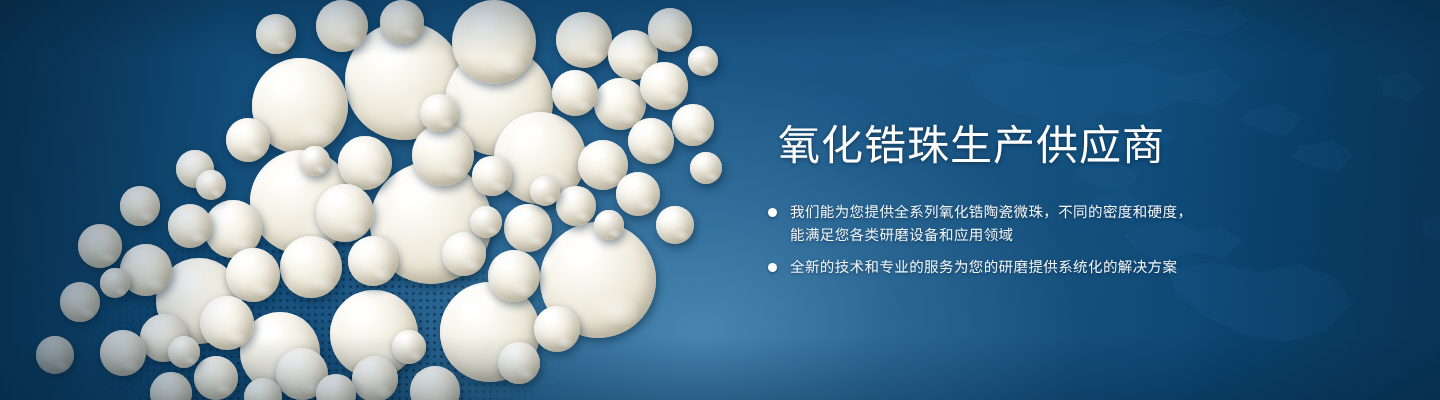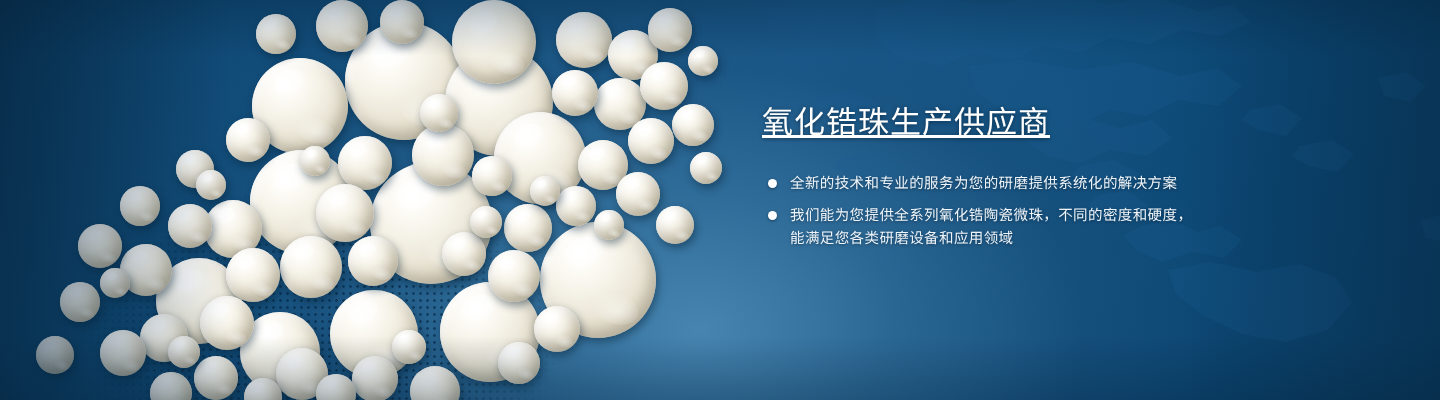--- a/index.html
+++ b/index.html
@@ -131,28 +131,27 @@
   }
 
   
   .content {
     position: absolute;
     left: 762px;
     top: 104px;
     width: 620px;
   }
   .headline {
-    margin: 0;
-    font-size: 31px;
+    margin: 16px;
+    font-size: 42px;
     line-height: 1.22;
     font-weight: 400;
     letter-spacing: 1px;
     color: #ffffff;
     text-shadow: 0 1px 4px rgba(2,22,40,0.55);
-    text-decoration: underline;
   }
   .bullets {
     list-style: none;
     margin: 30px 0 0 0;
     padding: 0;
   }
   .bullet {
     position: relative;
     padding-left: 28px;
     margin-bottom: 9px;
@@ -280,23 +279,23 @@
   </div>
 
   <div class="bg-vignette"></div>
 
   <div class="content">
     <h1 class="headline">氧化锆珠生产供应商</h1>
 
     <ul class="bullets">
       <li class="bullet">
         <span class="bullet-dot"></span>
-        <span class="bullet-text">全新的技术和专业的服务为您的研磨提供系统化的解决方案</span>
+        <span class="bullet-text">我们能为您提供全系列氧化锆陶瓷微珠，不同的密度和硬度，
+能满足您各类研磨设备和应用领域</span>
       </li>
       <li class="bullet">
         <span class="bullet-dot"></span>
-        <span class="bullet-text">我们能为您提供全系列氧化锆陶瓷微珠，不同的密度和硬度，
-能满足您各类研磨设备和应用领域</span>
+        <span class="bullet-text">全新的技术和专业的服务为您的研磨提供系统化的解决方案</span>
       </li>
     </ul>
   </div>
 
 </div>
 
 </body></html>

